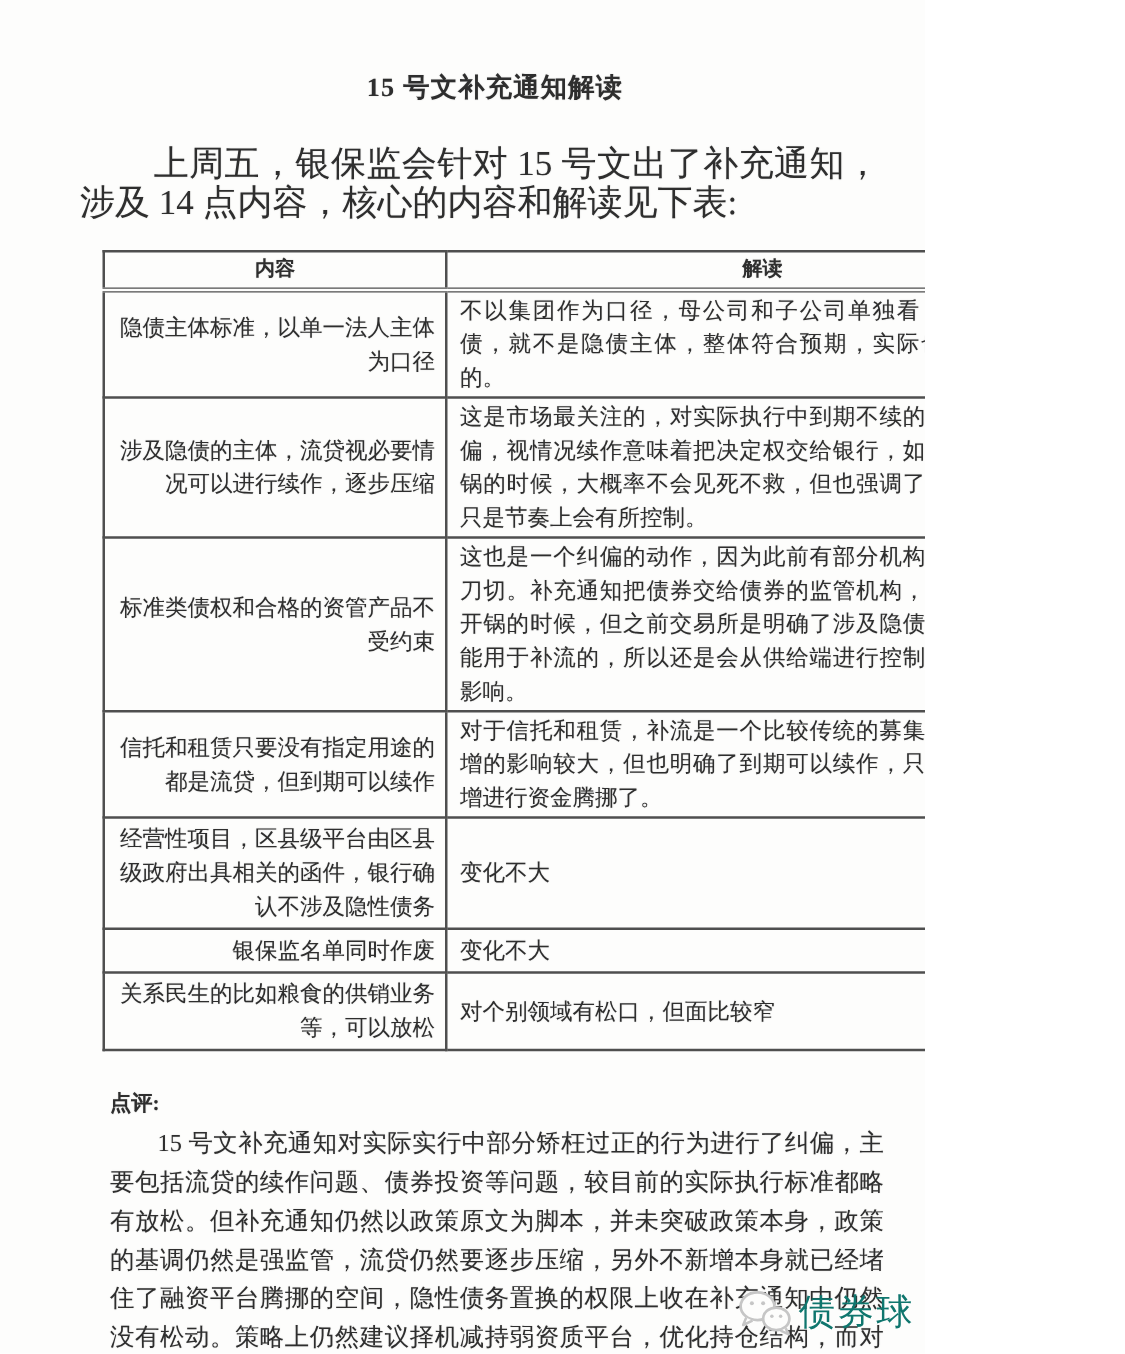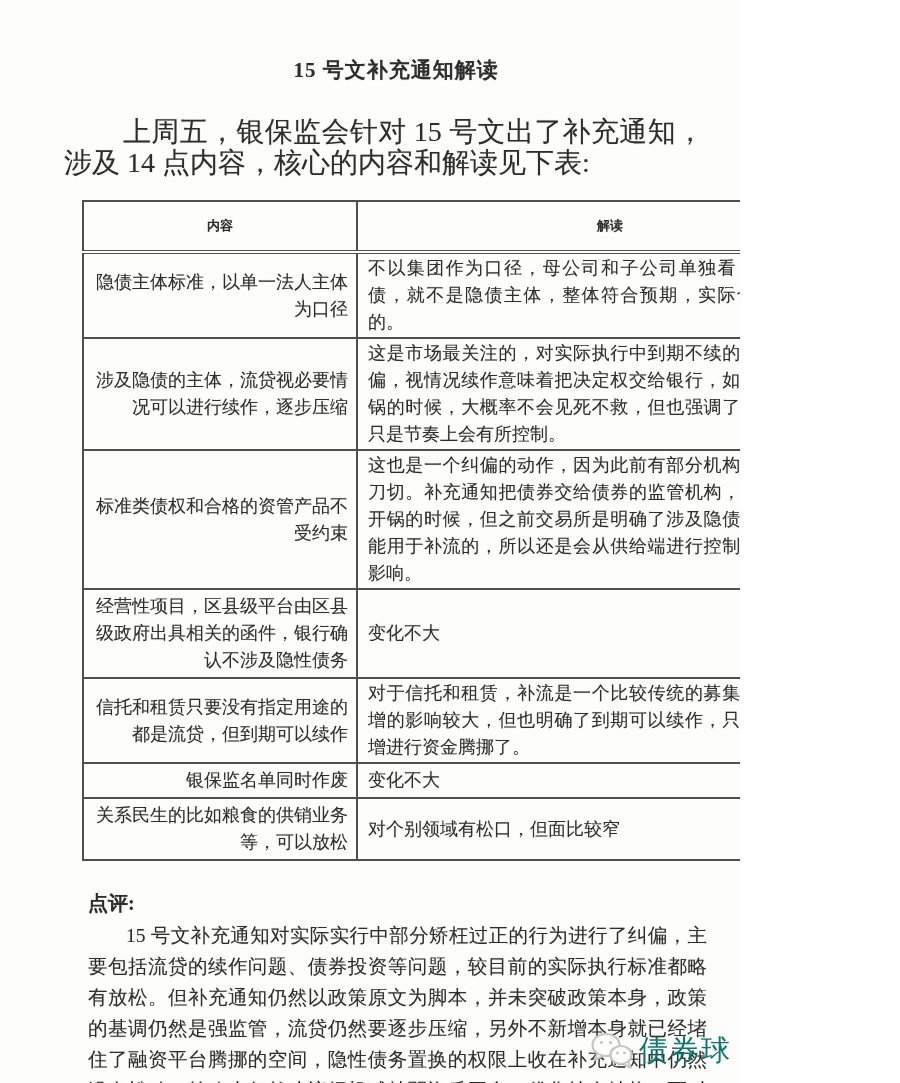--- a/index.html
+++ b/index.html
@@ -36,37 +36,37 @@
     table-layout: fixed;
     margin: 22px 0 0 82px;
     width: 780px;
     border: 2px solid #4f4f4f;
   }
   col.col-content { width: 274px; }
   col.col-interp  { width: 506px; }
   .content-table th {
     border: 2px solid #4f4f4f;
     border-bottom: 4px double #4f4f4f;
-    font-size: 13px;
+    font-size: 16px;
     line-height: 24px;
-    padding: 12px 6px;
+    padding: 2px 6px;
     font-weight: bold;
     text-align: center;
   }
   .content-table td {
     border: 2px solid #4f4f4f;
     font-size: 18px;
     line-height: 27px;
     vertical-align: middle;
   }
   td.cell-content { padding: 3px 8px; text-align: right; }
   td.cell-interp  { padding: 1px 10px; text-align: justify; }
   .comment-heading {
     margin: 27px 36px 0 88px;
-    font-size: 20px;
+    font-size: 17px;
     line-height: 30px;
     font-weight: bold;
   }
   .comment-body {
     margin: 2px 33px 0 88px;
     font-size: 19.5px;
     line-height: 31px;
     text-indent: 38px;
     text-align: justify;
   }
@@ -113,26 +113,26 @@
       </tr>
       <tr>
         <td class="cell-content">涉及隐债的主体，流贷视必要情况可以进行续作，逐步压缩</td>
         <td class="cell-interp">这是市场最关注的，对实际执行中到期不续的做法进行了纠偏，视情况续作意味着把决定权交给银行，如果实在揭不开锅的时候，大概率不会见死不救，但也强调了要逐步压缩，只是节奏上会有所控制。</td>
       </tr>
       <tr>
         <td class="cell-content">标准类债权和合格的资管产品不受约束</td>
         <td class="cell-interp">这也是一个纠偏的动作，因为此前有部分机构对债券投资一刀切。补充通知把债券交给债券的监管机构，如果实在揭不开锅的时候，但之前交易所是明确了涉及隐债的募集用途不能用于补流的，所以还是会从供给端进行控制，投资端不受影响。</td>
       </tr>
       <tr>
+        <td class="cell-content">信托和租赁只要没有指定用途的都是流贷，但到期可以续作</td>
+        <td class="cell-interp">对于信托和租赁，补流是一个比较传统的募集用途，限制新增的影响较大，但也明确了到期可以续作，只是无法通过新增进行资金腾挪了。</td>
+      </tr>
+      <tr>
         <td class="cell-content">经营性项目，区县级平台由区县级政府出具相关的函件，银行确认不涉及隐性债务</td>
         <td class="cell-interp">变化不大</td>
-      </tr>
-      <tr>
-        <td class="cell-content">信托和租赁只要没有指定用途的都是流贷，但到期可以续作</td>
-        <td class="cell-interp">对于信托和租赁，补流是一个比较传统的募集用途，限制新增的影响较大，但也明确了到期可以续作，只是无法通过新增进行资金腾挪了。</td>
       </tr>
       <tr>
         <td class="cell-content">银保监名单同时作废</td>
         <td class="cell-interp">变化不大</td>
       </tr>
       <tr>
         <td class="cell-content">关系民生的比如粮食的供销业务等，可以放松</td>
         <td class="cell-interp">对个别领域有松口，但面比较窄</td>
       </tr>
     </tbody>

